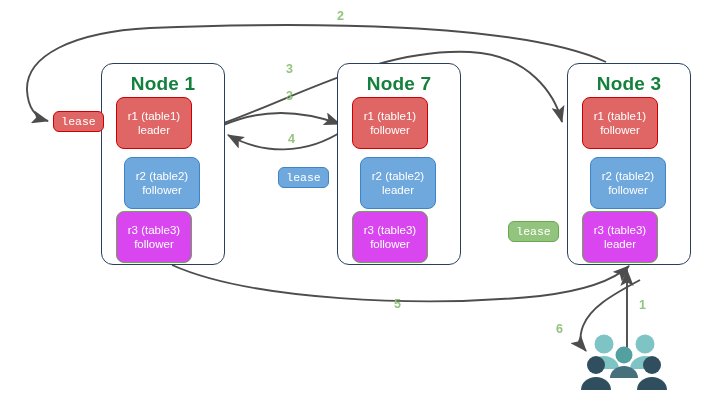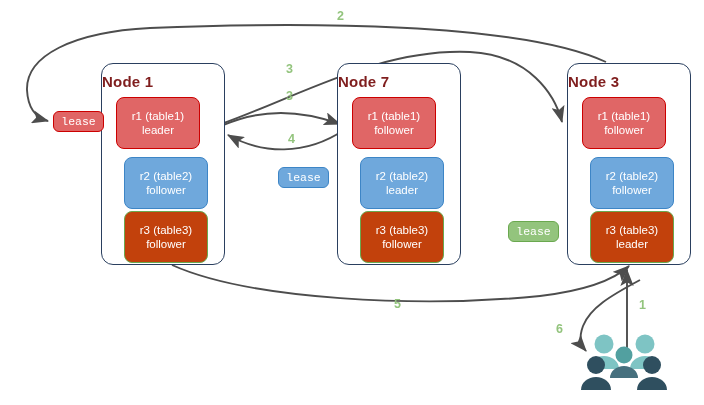--- a/index.html
+++ b/index.html
@@ -19,45 +19,46 @@
     box-sizing:border-box;
     background:#ffffff;
     border:1.6px solid #2a3f5f;
     border-radius:12px;
     z-index:2;
   }
   .node-title{
     position:absolute;
     left:0;right:0;
     top:9px;
-    font-size:15px;
+    text-align:center;
+    font-size:19px;
     font-weight:bold;
-    color:#7f1d1d;
+    color:#15803d;
     letter-spacing:.2px;
   }
   .replica{
     position:absolute;
     box-sizing:border-box;
     left:14px;
-    width:84px;
+    width:76px;
     height:52px;
     border-radius:8px;
     display:flex;
     flex-direction:column;
     align-items:center;
     justify-content:center;
     color:#ffffff;
     font-size:11.5px;
     line-height:14px;
     text-align:center;
   }
   .replica span{display:block;}
   .r-red{background:#e06666;border:1.6px solid #cc0000;}
   .r-blue{background:#6fa8dc;border:1.6px solid #3d85c6;margin-left:8px;}
-  .r-green{background:#c2410c;border:1.6px solid #6aa84f;margin-left:8px;}
+  .r-green{background:#d946ef;border:1.6px solid #6aa84f;}
 
   .lease{
     position:absolute;
     box-sizing:border-box;
     border-radius:6px;
     display:flex;
     align-items:center;
     justify-content:center;
     color:#ffffff;
     font-size:11.5px;

